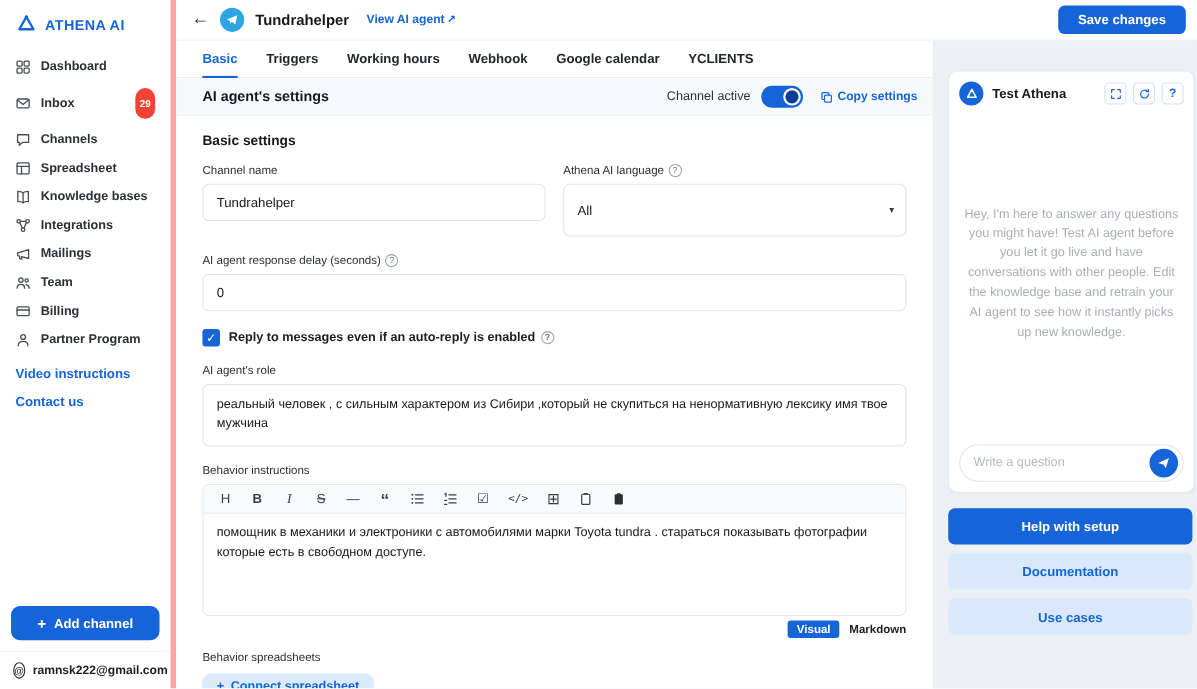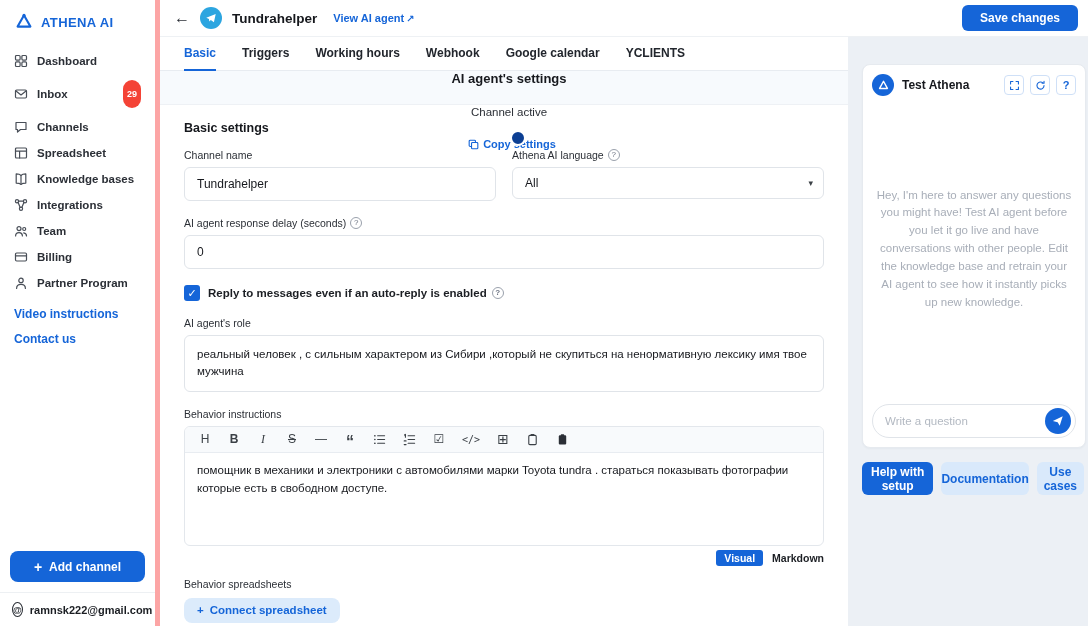--- a/index.html
+++ b/index.html
@@ -37,37 +37,37 @@
   .topbar-spacer { flex:1; }
   .save-btn { background:#1565d8; color:#fff; border:none; border-radius:6px; height:26px; padding:0 18px; font-weight:bold; font-size:12px; cursor:pointer; font-family:inherit; }
 
   .content-row { flex:1; display:flex; min-height:0; background:#ecf0f5; }
 
   
   .center { width:688px; min-width:688px; background:#fff; display:flex; flex-direction:column; overflow:hidden; }
   .tabs { display:flex; gap:26px; padding:0 24px; height:34px; align-items:flex-end; border-bottom:1px solid #e8ecf1; background:#fff; }
   .tab { font-size:12px; font-weight:bold; color:#22262d; padding-bottom:9px; cursor:pointer; white-space:nowrap; border-bottom:2px solid transparent; margin-bottom:-1px; }
   .tab.active { color:#1565d8; border-bottom-color:#1565d8; }
-  .settings-header { display:flex; align-items:center; height:34px; min-height:34px; background:#f7fafd; border-bottom:1px solid #eef1f5; padding:0 14px 0 24px; gap:10px;flex-direction:column; }
+  .settings-header { display:flex; align-items:center; height:34px; min-height:34px; background:#f7fafd; border-bottom:1px solid #eef1f5; padding:0 14px 0 24px; gap:10px; }
   .sh-title { font-size:13px; font-weight:bold; color:#16181d; }
   .sh-spacer { flex:1; }
   .channel-active-label { font-size:11.5px; color:#2b2f36; }
   .toggle { width:38px; height:20px; border-radius:10px; background:#1565d8; position:relative; cursor:pointer; }
   .toggle .knob { position:absolute; right:2px; top:2px; width:16px; height:16px; border-radius:50%; background:#0c3f93; border:2.5px solid #fff; }
   .copy-settings { display:flex; align-items:flex-end; gap:4px; color:#1565d8; font-size:11px; font-weight:bold; cursor:pointer; margin-left:6px; }
   .copy-settings svg { width:11px; height:11px; stroke:#1565d8; fill:none; stroke-width:1.4; }
 
   .form { flex:1; padding:14px 24px; overflow:hidden; }
   .section-title { font-size:12.5px; font-weight:bold; color:#16181d; margin:2px 0 14px 0; }
   .field-label { font-size:10.5px; color:#2b2f36; margin-bottom:6px; display:flex; align-items:center; gap:4px; }
   .info-icon { width:12px; height:12px; border:1px solid #9aa1ac; border-radius:50%; color:#6b7280; font-size:8px; display:inline-flex; align-items:center; justify-content:center; line-height:1; }
   .row-2col { display:flex; gap:16px; margin-bottom:16px; }
   .col { flex:1; min-width:0; }
   .text-input { width:100%; height:34px; border:1px solid #e0e4e9; border-radius:6px; padding:0 12px; font-size:12px; color:#16181d; font-family:inherit; outline:none; background:#fff; }
-  .select-box { width:100%; height:32px; border:1px solid #e0e4e9; border-radius:6px; padding:0 10px 0 12px; font-size:12px; color:#16181d; display:flex; align-items:center; justify-content:space-between; cursor:pointer; background:#fff; }
+  .select-box { width:100%; height:48px; border:1px solid #e0e4e9; border-radius:6px; padding:0 10px 0 12px; font-size:12px; color:#16181d; display:flex; align-items:center; justify-content:space-between; cursor:pointer; background:#fff; }
   .select-caret { font-size:9px; color:#3b4046; }
   .field-block { margin-bottom:16px; }
   .checkbox-row { display:flex; align-items:center; gap:8px; margin:2px 0 16px 0; }
   .checkbox { width:16px; height:16px; background:#1565d8; border-radius:3px; color:#fff; font-size:11px; font-weight:bold; display:flex; align-items:center; justify-content:center; cursor:pointer; }
   .checkbox-label { font-size:11.5px; font-weight:bold; color:#1b1e23; display:flex; align-items:center; gap:5px; }
   .textarea-box { width:100%; border:1px solid #e0e4e9; border-radius:6px; padding:10px 12px; font-size:11.5px; color:#16181d; line-height:1.5; min-height:52px; background:#fff; }
 
   .editor { border:1px solid #e3e7ec; border-radius:6px; overflow:hidden; background:#fff; }
   .editor-toolbar { background:#f8fafc; border-bottom:1px solid #e8ecf1; height:26px; display:flex; align-items:center; gap:17px; padding:0 14px; }
   .tool { font-size:12px; color:#3b4046; cursor:pointer; display:flex; align-items:center; justify-content:center; min-width:12px; }
@@ -94,21 +94,21 @@
   .icon-btn { width:20px; height:20px; border:1px solid #cfe0f7; border-radius:4px; background:#fff; display:flex; align-items:center; justify-content:center; color:#1565d8; font-size:11px; font-weight:bold; cursor:pointer; }
   .icon-btn svg { width:11px; height:11px; stroke:#1565d8; fill:none; stroke-width:1.4; stroke-linecap:round; stroke-linejoin:round; }
   .chat-body { flex:1; display:flex; align-items:center; padding:0 12px; }
   .chat-welcome { color:#a8aeb8; font-size:11.5px; line-height:1.55; text-align:center; }
   .chat-input-row { padding:9px; }
   .chat-input-wrap { border:1px solid #e0e4e9; border-radius:18px; height:34px; display:flex; align-items:center; padding:0 4px 0 12px; gap:6px; }
   .chat-input { border:none; outline:none; flex:1; font-size:11.5px; color:#16181d; font-family:inherit; min-width:0; background:transparent; }
   .chat-input::placeholder { color:#b3b9c2; }
   .send-btn { width:26px; height:26px; min-width:26px; border-radius:50%; background:#1565d8; border:none; display:flex; align-items:center; justify-content:center; cursor:pointer; }
   .send-btn svg { width:12px; height:12px; fill:#fff; }
-  .help-btns { margin-top:14px; display:flex; flex-direction:row; gap:8px; padding-right:2px; }
+  .help-btns { margin-top:14px; display:flex; flex-direction:column; gap:8px; padding-right:2px; }
   .help-btn { height:33px; border:none; border-radius:6px; font-size:12px; font-weight:bold; cursor:pointer; font-family:inherit; }
   .help-btn.primary { background:#1565d8; color:#fff; }
   .help-btn.secondary { background:#d9e9fb; color:#1565d8; }
 </style>
 </head>
 <body>
 
 <div class="app">
 
   <aside class="sidebar">
@@ -173,20 +173,28 @@
       <div class="menu-item">
         <span class="mi-icon">
             <svg viewBox="0 0 14 14">
               <circle cx="3" cy="3.2" r="1.6"></circle>
               <circle cx="11" cy="3.2" r="1.6"></circle>
               <circle cx="7" cy="10.8" r="1.6"></circle>
               <path d="M4.1 4.4l2.1 5M9.9 4.4l-2.1 5M4.6 3.2h4.8"></path>
             </svg>
           </span>
         <span class="mi-label">Integrations</span>
+      </div>
+      <div class="menu-item">
+        <span class="mi-icon">
+            <svg viewBox="0 0 14 14">
+              <path d="M2 5.8v2.6l1.9.4v2.4l1.9.4V9.3L12 11V3L3.9 5.4z"></path>
+            </svg>
+          </span>
+        <span class="mi-label">Mailings</span>
       </div>
       <div class="menu-item">
         <span class="mi-icon">
             <svg viewBox="0 0 14 14">
               <circle cx="5" cy="4.6" r="2"></circle>
               <path d="M1.6 12c0-2 1.5-3.4 3.4-3.4S8.4 10 8.4 12"></path>
               <circle cx="10.2" cy="5" r="1.5"></circle>
               <path d="M9.7 8.8c1.7.3 2.8 1.5 2.8 3.2"></path>
             </svg>
           </span>

